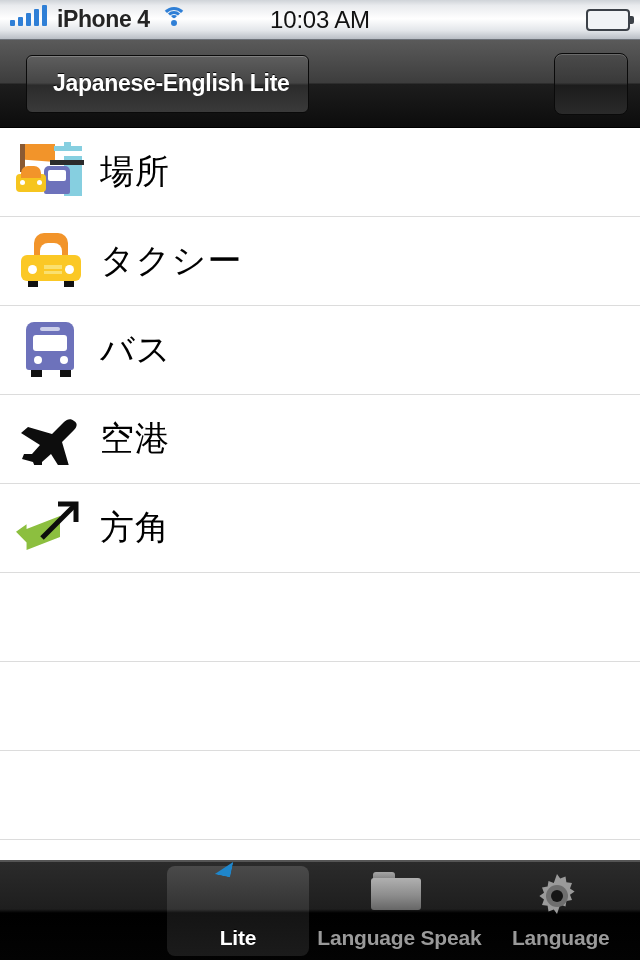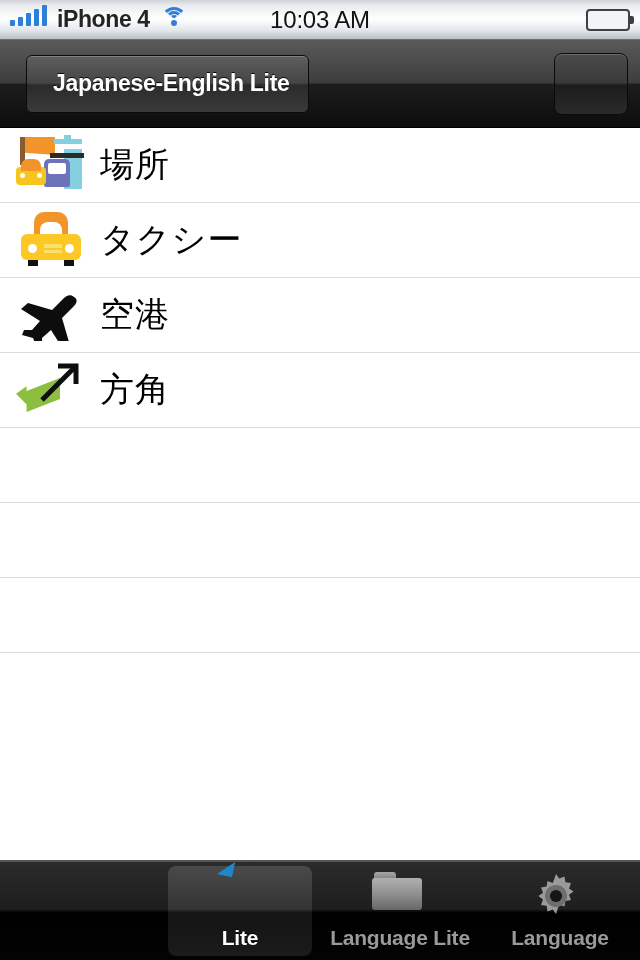--- a/index.html
+++ b/index.html
@@ -95,21 +95,21 @@
   .ribbon { position: relative; width: 26px; height: 40px; transform: rotate(32deg); }
   .ribbon .body {
     width: 26px; height: 40px;
     background: linear-gradient(100deg, #ffffff 0%, #f0f0f0 55%, #d2d2d2 100%);
     clip-path: polygon(0 0, 100% 0, 100% 100%, 50% 78%, 0 100%);
   }
 
   
   .list { flex: 1 1 auto; background: #ffffff; overflow: hidden; }
   .row {
-    height: 75px; display: flex; align-items: center;
+    height: 89px; display: flex; align-items: center;
     border-bottom: 1px solid #dcdcdc;
     padding-left: 14px;
     background: #ffffff;
   }
   .row.empty { border-bottom: 1px solid #dcdcdc; }
   .row-icon { width: 74px; height: 64px; flex: 0 0 74px; position: relative; margin-right: 12px; }
   .row-label { font-size: 34px; color: #000; letter-spacing: 1px;
                font-family: "DejaVu Sans", "Liberation Sans", sans-serif; }
 
   
@@ -282,20 +282,32 @@
         <i class="eye l"></i>
           <i class="eye r"></i>
           <i class="grill"></i>
           <i class="grill2"></i>
         <i class="wh l"></i>
           <i class="wh r"></i>
       </span>
       <span class="row-label">タクシー</span>
     </div>
 
+    <div class="row">
+      <span class="row-icon ic-bus">
+        <i class="body"></i>
+          <i class="roof"></i>
+          <i class="win"></i>
+        <i class="eye l"></i>
+          <i class="eye r"></i>
+          <i class="wh l"></i>
+          <i class="wh r"></i>
+      </span>
+      <span class="row-label">バス</span>
+    </div>
 
     <div class="row">
       <span class="row-icon ic-plane">
         <svg width="62" height="50" viewBox="0 0 62 50">
           <path fill="#0d0d0d" d="M56 6c-3-3-7-2-10 1L34 19 10 12 3 18l19 12-8 9H6l-2 5 11 3 4 10 5-2v-8l9-8 12 19 6-7-7-24 12-12c3-3 4-7 0-9z"></path>
         </svg>
       </span>
       <span class="row-label">空港</span>
     </div>
 
@@ -322,21 +334,21 @@
       <span class="tab-icon"><span class="ti-bookmark"><span class="body"></span></span></span>
     </div>
 
     <div class="tab selected">
       <span class="tab-icon"><span class="ti-speak"><span class="bub"></span><span class="tail"></span></span></span>
       <span class="tab-label">Lite</span>
     </div>
 
     <div class="tab">
       <span class="tab-icon"><span class="ti-folder"><span class="tab-t"></span><span class="main"></span></span></span>
-      <span class="tab-label">Language Lite</span>
+      <span class="tab-label">Language Speak</span>
     </div>
 
     <div class="tab">
       <span class="tab-icon"><span class="ti-gear">
         <svg width="48" height="48" viewBox="0 0 48 48">
           <g fill="#9a9a9a">
             <path d="M24 2l3.2 4.6 5.3-2 .9 5.6 5.6.9-2 5.3 4.6 3.2-4.6 3.2 2 5.3-5.6.9-.9 5.6-5.3-2L24 42l-3.2-4.6-5.3 2-.9-5.6-5.6-.9 2-5.3L6.4 24l4.6-3.2-2-5.3 5.6-.9.9-5.6 5.3 2z"></path>
           </g>
           <circle cx="24" cy="24" r="11" fill="#6e6e6e"></circle>
           <circle cx="24" cy="24" r="6" fill="#151515"></circle>

